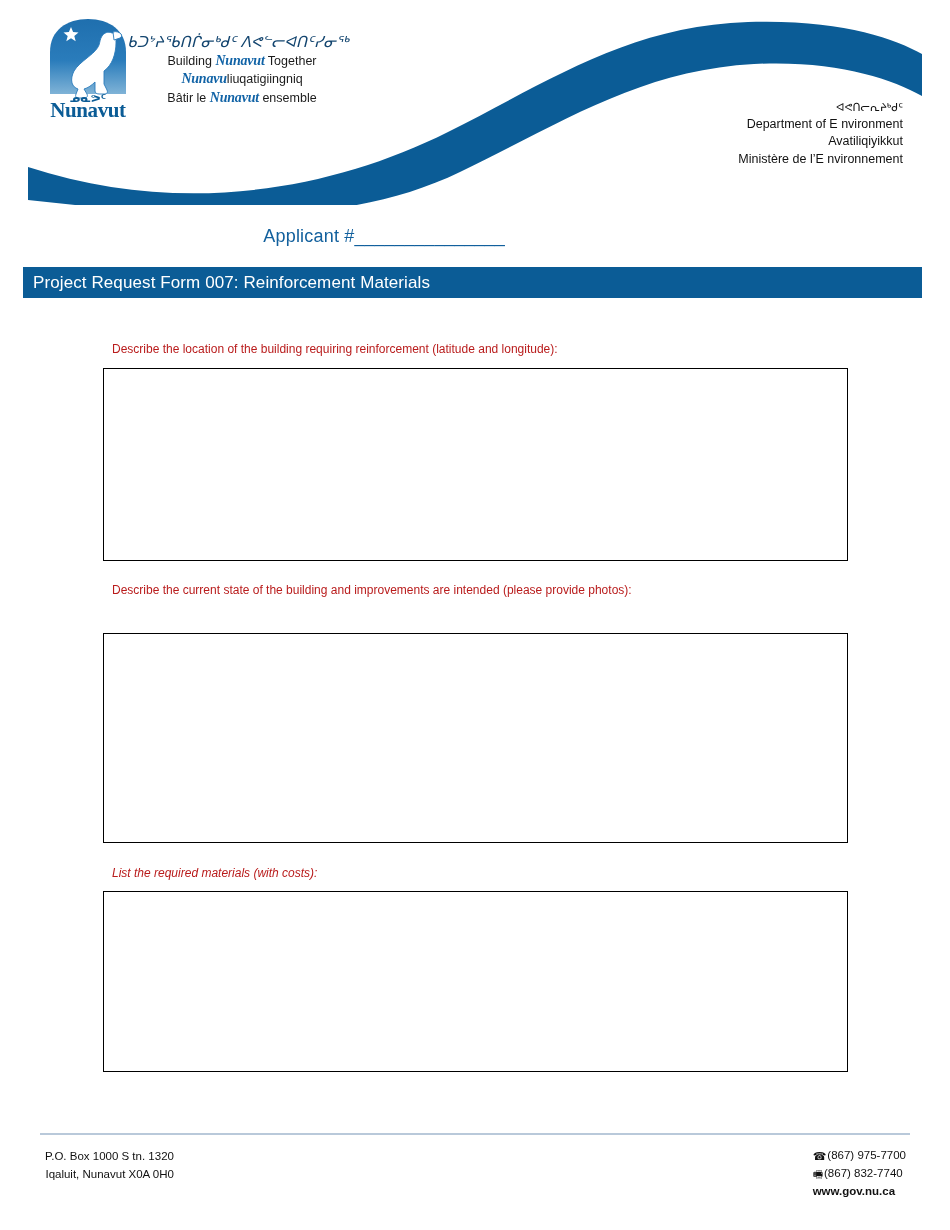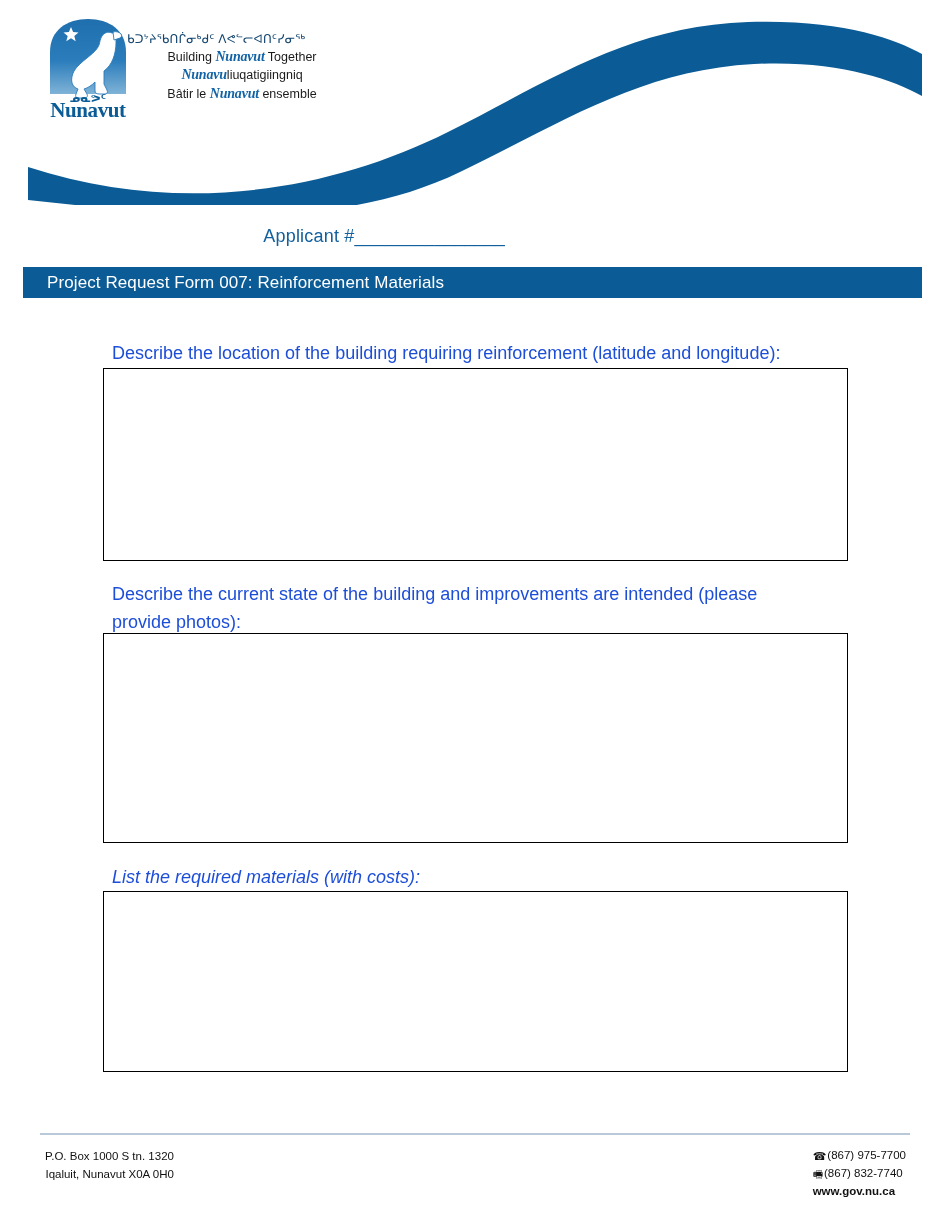--- a/index.html
+++ b/index.html
@@ -45,24 +45,25 @@
   
   #tagline {
     position: absolute;
     left: 127px;
     top: 32px;
     width: 230px;
     line-height: 1.32;
     color: #13456f;
   }
   #tagline .syll {
-    font-size: 12px;
+    font-size: 15px;
     letter-spacing: .2px;
     color: #13456f;
     white-space: nowrap;
+    font-style: italic;
   }
   #tagline .ln {
     font-size: 12.5px;
     white-space: nowrap;
     color: #1b1b1b;
     text-align: center;
   }
   #tagline .nu {
     font-family: "Liberation Serif", serif;
     font-style: italic;
@@ -106,30 +107,30 @@
   #titlebar {
     position: absolute;
     left: 23px;
     top: 267px;
     width: 899px;
     height: 31px;
     background: #0b5c96;
     color: #ffffff;
     font-size: 17px;
     line-height: 31px;
-    padding-left: 24px;
+    padding-left: 10px;
     box-sizing: border-box;
     letter-spacing: .1px;
   }
 
   
   .q-label {
     position: absolute;
-    font-size: 18px;
-    color: #1d4ed8;
+    font-size: 12px;
+    color: #b91c1c;
     line-height: 1.55;
   }
   .answer-box {
     position: absolute;
     border: 1px solid #000000;
     background: #ffffff;
     box-sizing: border-box;
   }
   .answer-box textarea {
     width: 100%;
@@ -249,20 +250,26 @@
       <span>Building </span><span class="nu">Nunavut</span><span> Together</span>
     </div>
     <div class="ln">
       <span class="nu">Nunavu</span><span>liuqatigiingniq</span>
     </div>
     <div class="ln">
       <span>Bâtir le </span><span class="nu">Nunavut</span><span> ensemble</span>
     </div>
   </div>
 
+  <div id="dept">
+    <div class="syll">ᐊᕙᑎᓕᕆᔨᒃᑯᑦ</div>
+    <div class="ln">Department of E nvironment</div>
+    <div class="ln">Avatiliqiyikkut</div>
+    <div class="ln">Ministère de l’E nvironnement</div>
+  </div>
 </div>
 
 <div id="applicant">
   <span>Applicant #</span><span class="blank">_______________</span>
 </div>
 
 <div id="titlebar">Project Request Form 007: Reinforcement Materials</div>
 
 <div class="q-label" id="q1-label">Describe the location of the building requiring reinforcement (latitude and longitude):</div>
 <div class="answer-box" id="q1-box">

